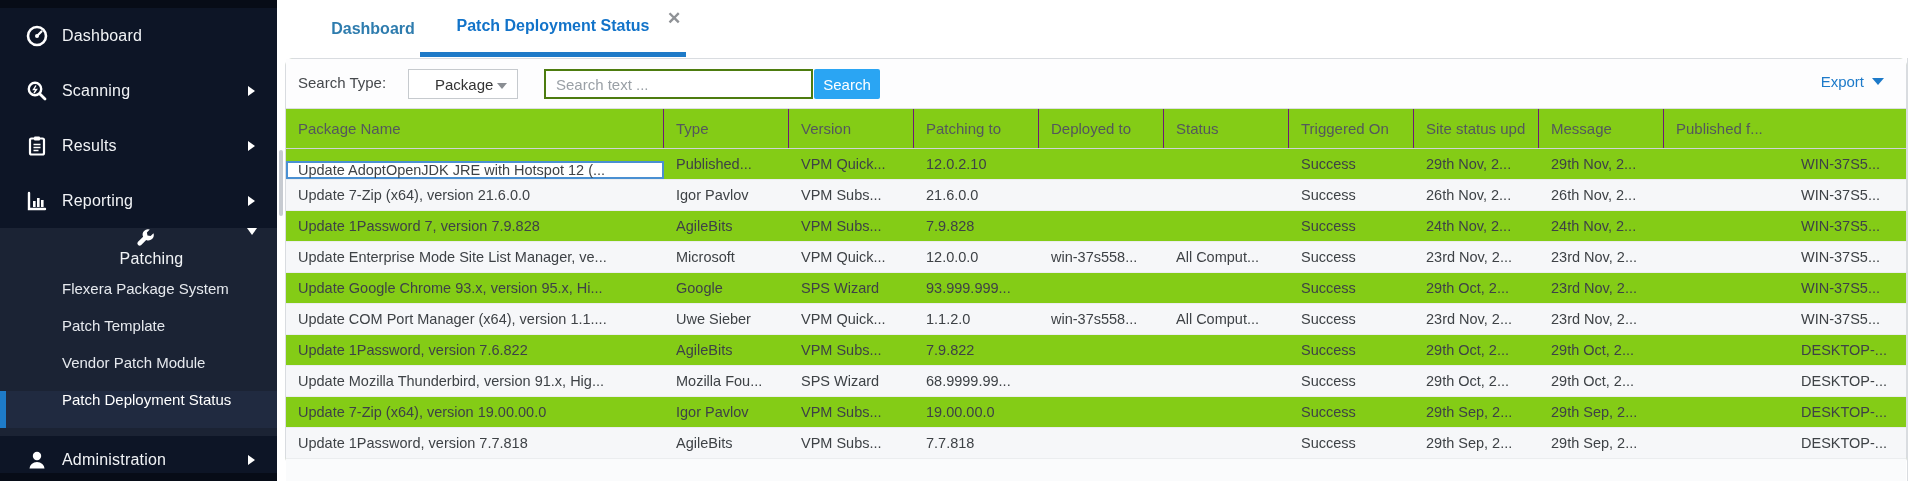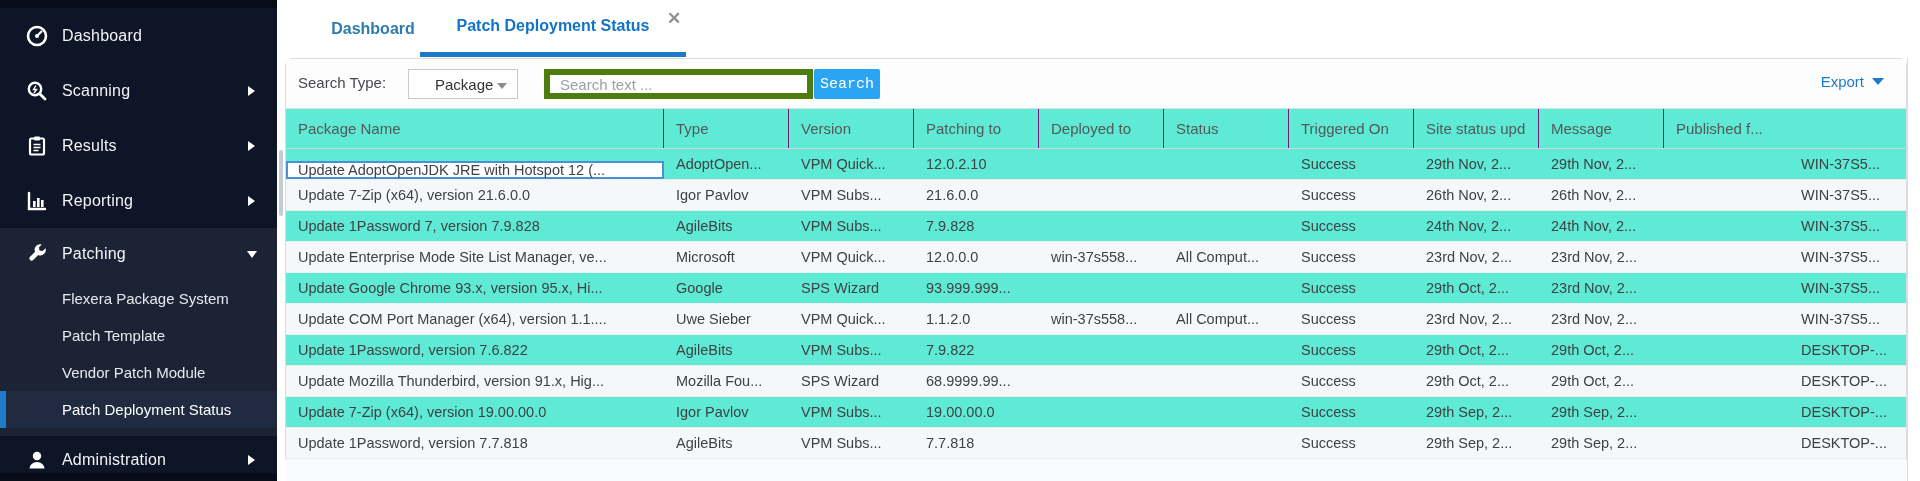--- a/index.html
+++ b/index.html
@@ -16,22 +16,22 @@
   .nav-icon { width:22px; height:22px; display:inline-flex; align-items:center;
               justify-content:center; margin-right:14px; flex:0 0 22px; }
   .nav-label { font-size:16px; letter-spacing:.2px; color:#f1f3f6; }
   .arr-right { position:absolute; right:22px; width:0; height:0;
                border-left:7px solid #fff; border-top:5px solid transparent;
                border-bottom:5px solid transparent; }
   .arr-down  { position:absolute; right:20px; width:0; height:0;
                border-top:7px solid #fff; border-left:5px solid transparent;
                border-right:5px solid transparent; }
   .nav-section { background:#1b2334; padding-bottom:8px; }
-  .nav-section .nav-item { height:52px; }
-  .sub-item { position:relative; height:37px; display:flex; align-items:center;
+  .nav-section .nav-item { height:52px;flex-direction:column; }
+  .sub-item { position:relative; height:37px; display:flex; 
               padding-left:62px; font-size:15px; color:#e6e9ee; cursor:pointer; }
   .sub-item.active { background:#202a40; color:#ffffff; }
   .sub-item.active::before { content:""; position:absolute; left:0; top:0;
               width:6px; height:100%; background:#1e7bc8; }
   .nav-item.admin { height:48px; }
   .sidebar-bottomstrip { position:absolute; bottom:0; left:0; width:100%;
               height:8px; background:#070c17; }
 
   
   .side-scroll { position:absolute; left:277px; top:0; width:8px; height:481px;
@@ -45,41 +45,41 @@
   .tabbar { position:relative; height:58px; background:#fff; }
   .tab { position:absolute; top:0; height:57px; display:flex; align-items:center;
          justify-content:center; font-size:16px; cursor:pointer; }
   .tab.t0 { left:23px; width:130px; color:#2e7cae; font-weight:700; }
   .tab.t1 { left:135px; width:266px; color:#1273c9; font-weight:700;
             border-bottom:5px solid #1e7ac8; }
   .tab-close { position:absolute; left:382px; top:8px; font-size:17px;
                color:#8f9296; font-weight:700; cursor:pointer; }
 
   .panel { position:absolute; left:0; top:58px; width:1622px; height:407px;
-           background:#5eead4; border:1px solid #d9dce0; border-radius:8px;
+           background:#84cc16; border:1px solid #d9dce0; border-radius:8px;
            border-bottom:none; }
 
   
   .toolbar { position:relative; height:50px; border-bottom:1px solid #dcdfe3;
              background:#fdfdfe; }
   .tb-label { position:absolute; left:12px; top:15px; font-size:15px; color:#46494d; }
   .tb-select { position:absolute; left:122px; top:10px; width:110px; height:30px;
                border:1px solid #c6cacE; background:#fff; display:flex;
                align-items:center; padding-left:26px; font-size:15px; color:#333;
                cursor:pointer; }
   .tb-select .caret { position:absolute; right:10px; top:13px; width:0; height:0;
                border-top:6px solid #8a8e93; border-left:5px solid transparent;
                border-right:5px solid transparent; }
   .tb-input { position:absolute; left:258px; top:10px; width:269px; height:30px;
-              border:6px solid #4d7c0f; padding:0 10px; font-size:15px; color:#333;
+              border:2px solid #4d7c0f; padding:0 10px; font-size:15px; color:#333;
               font-family:"Liberation Sans",sans-serif; }
   .tb-input::placeholder { color:#9aa0a6; }
   .tb-btn { position:absolute; left:528px; top:10px; width:66px; height:30px;
             background:#2aa5f3; color:#fff; border:none; font-size:15px;
-            font-family:Liberation Mono, monospace; border-radius:2px; cursor:pointer; }
+            font-family:Liberation Sans, sans-serif; border-radius:2px; cursor:pointer; }
   .tb-export { position:absolute; right:22px; top:14px; font-size:15px;
                color:#1d7ac9; cursor:pointer; display:flex; align-items:center; }
   .tb-export .caret { margin-left:8px; width:0; height:0;
                border-top:7px solid #1d7ac9; border-left:6px solid transparent;
                border-right:6px solid transparent; }
 
   
   .cols { display:grid;
           grid-template-columns:378px repeat(9,125px) minmax(0,1fr); }
   .thead { height:40px; border-bottom:1px solid #cfd3d7; }
@@ -232,21 +232,21 @@
           <div class="hc">Deployed to</div>
           <div class="hc">Status</div>
           <div class="hc">Triggered On</div>
           <div class="hc">Site status upd</div>
           <div class="hc">Message</div>
           <div class="hc">Published f...</div>
         </div>
       <div id="tbody">
           <div class="cols trow">
             <div class="tc sel">Update AdoptOpenJDK JRE with Hotspot 12 (...</div>
-            <div class="tc">AdoptOpen...</div>
+            <div class="tc">Published...</div>
             <div class="tc">VPM Quick...</div>
             <div class="tc">12.0.2.10</div>
             <div class="tc"></div>
             <div class="tc"></div>
             <div class="tc">Success</div>
             <div class="tc">29th Nov, 2...</div>
             <div class="tc">29th Nov, 2...</div>
             <div class="tc"></div>
             <div class="tc">WIN-37S5...</div>
           </div>

